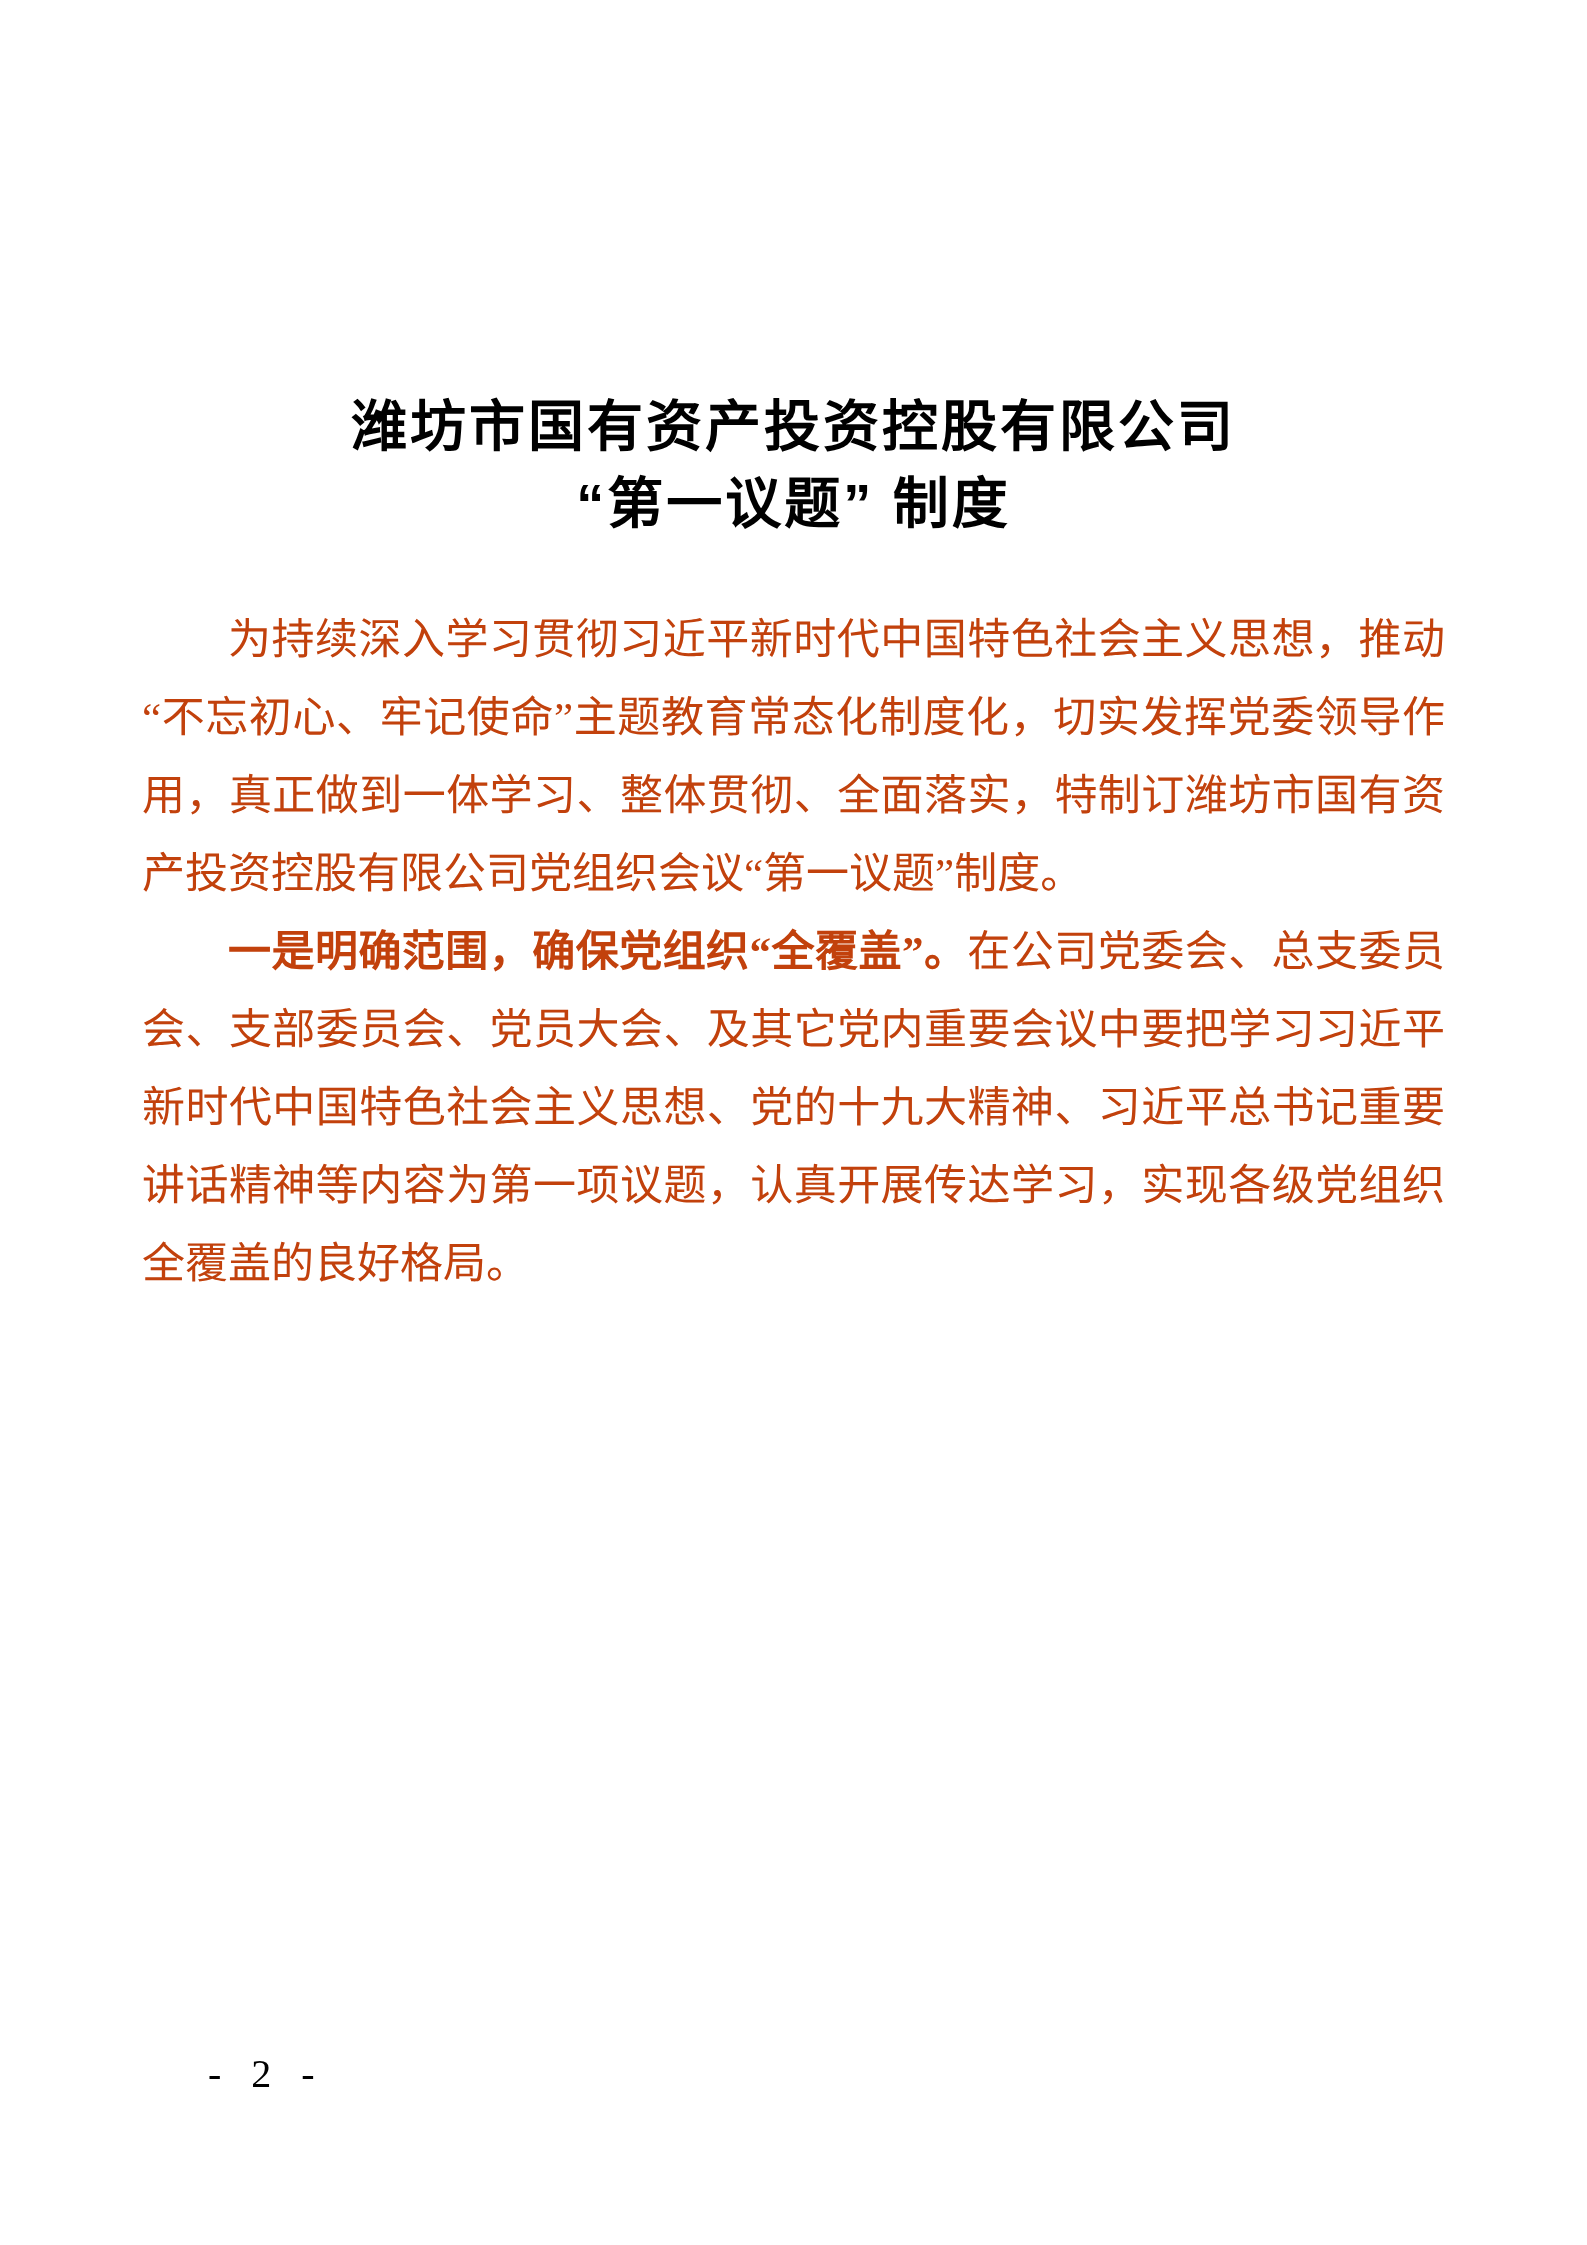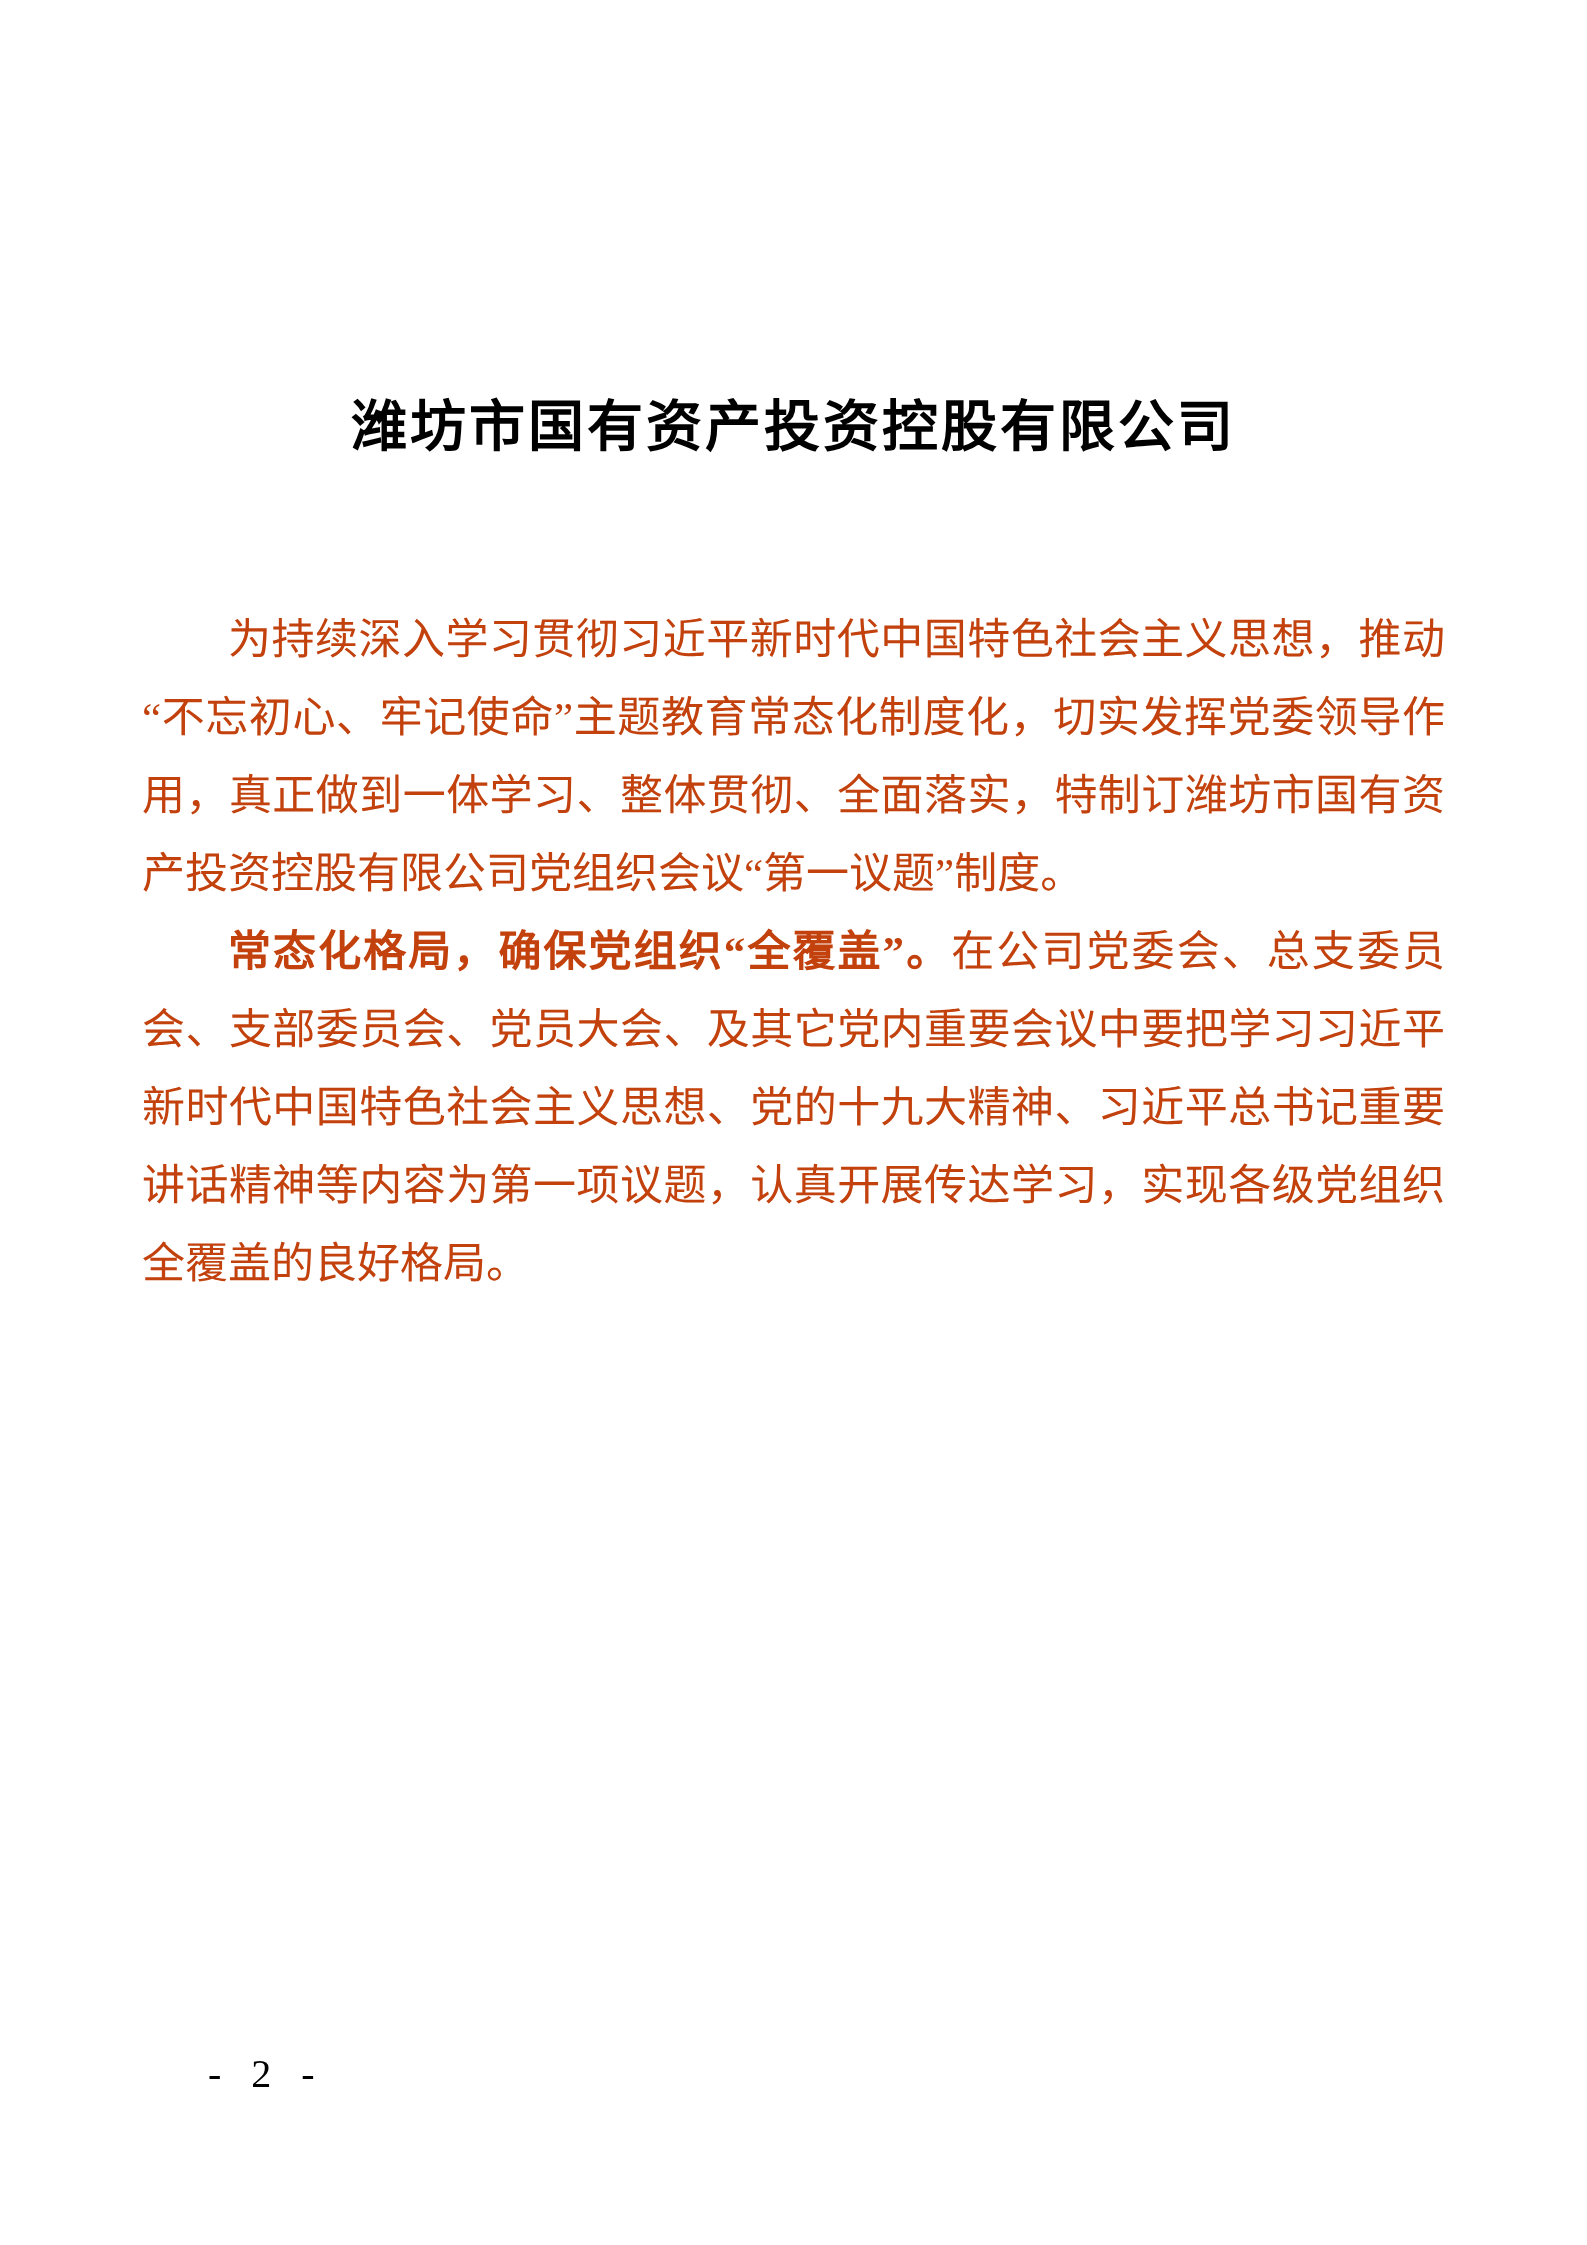--- a/index.html
+++ b/index.html
@@ -74,26 +74,27 @@
     white-space: pre;
   }
 </style>
 </head>
 <body>
 
 <div class="page">
 
   <h1 class="doc-title">
     <span class="title-line">潍坊市国有资产投资控股有限公司</span>
+    <span class="title-line">“第一议题” 制度</span>
   </h1>
 
   <div class="doc-body">
     <p>为持续深入学习贯彻习近平新时代中国特色社会主义思想，推动“不忘初心、牢记使命”主题教育常态化制度化，切实发挥党委领导作用，真正做到一体学习、整体贯彻、全面落实，特制订潍坊市国有资产投资控股有限公司党组织会议“第一议题”制度。</p>
 
 
-    <p><span class="lead">常态化格局，确保党组织“全覆盖”。</span><span>在公司党委会、总支委员会、支部委员会、党员大会、及其它党内重要会议中要把学习习近平新时代中国特色社会主义思想、党的十九大精神、习近平总书记重要讲话精神等内容为第一项议题，认真开展传达学习，实现各级党组织全覆盖的良好格局。</span></p>
+    <p><span class="lead">一是明确范围，确保党组织“全覆盖”。</span><span>在公司党委会、总支委员会、支部委员会、党员大会、及其它党内重要会议中要把学习习近平新时代中国特色社会主义思想、党的十九大精神、习近平总书记重要讲话精神等内容为第一项议题，认真开展传达学习，实现各级党组织全覆盖的良好格局。</span></p>
 
 
   </div>
 
   <div class="page-number">- 2 -</div>
 
 </div>
 
 </body></html>

